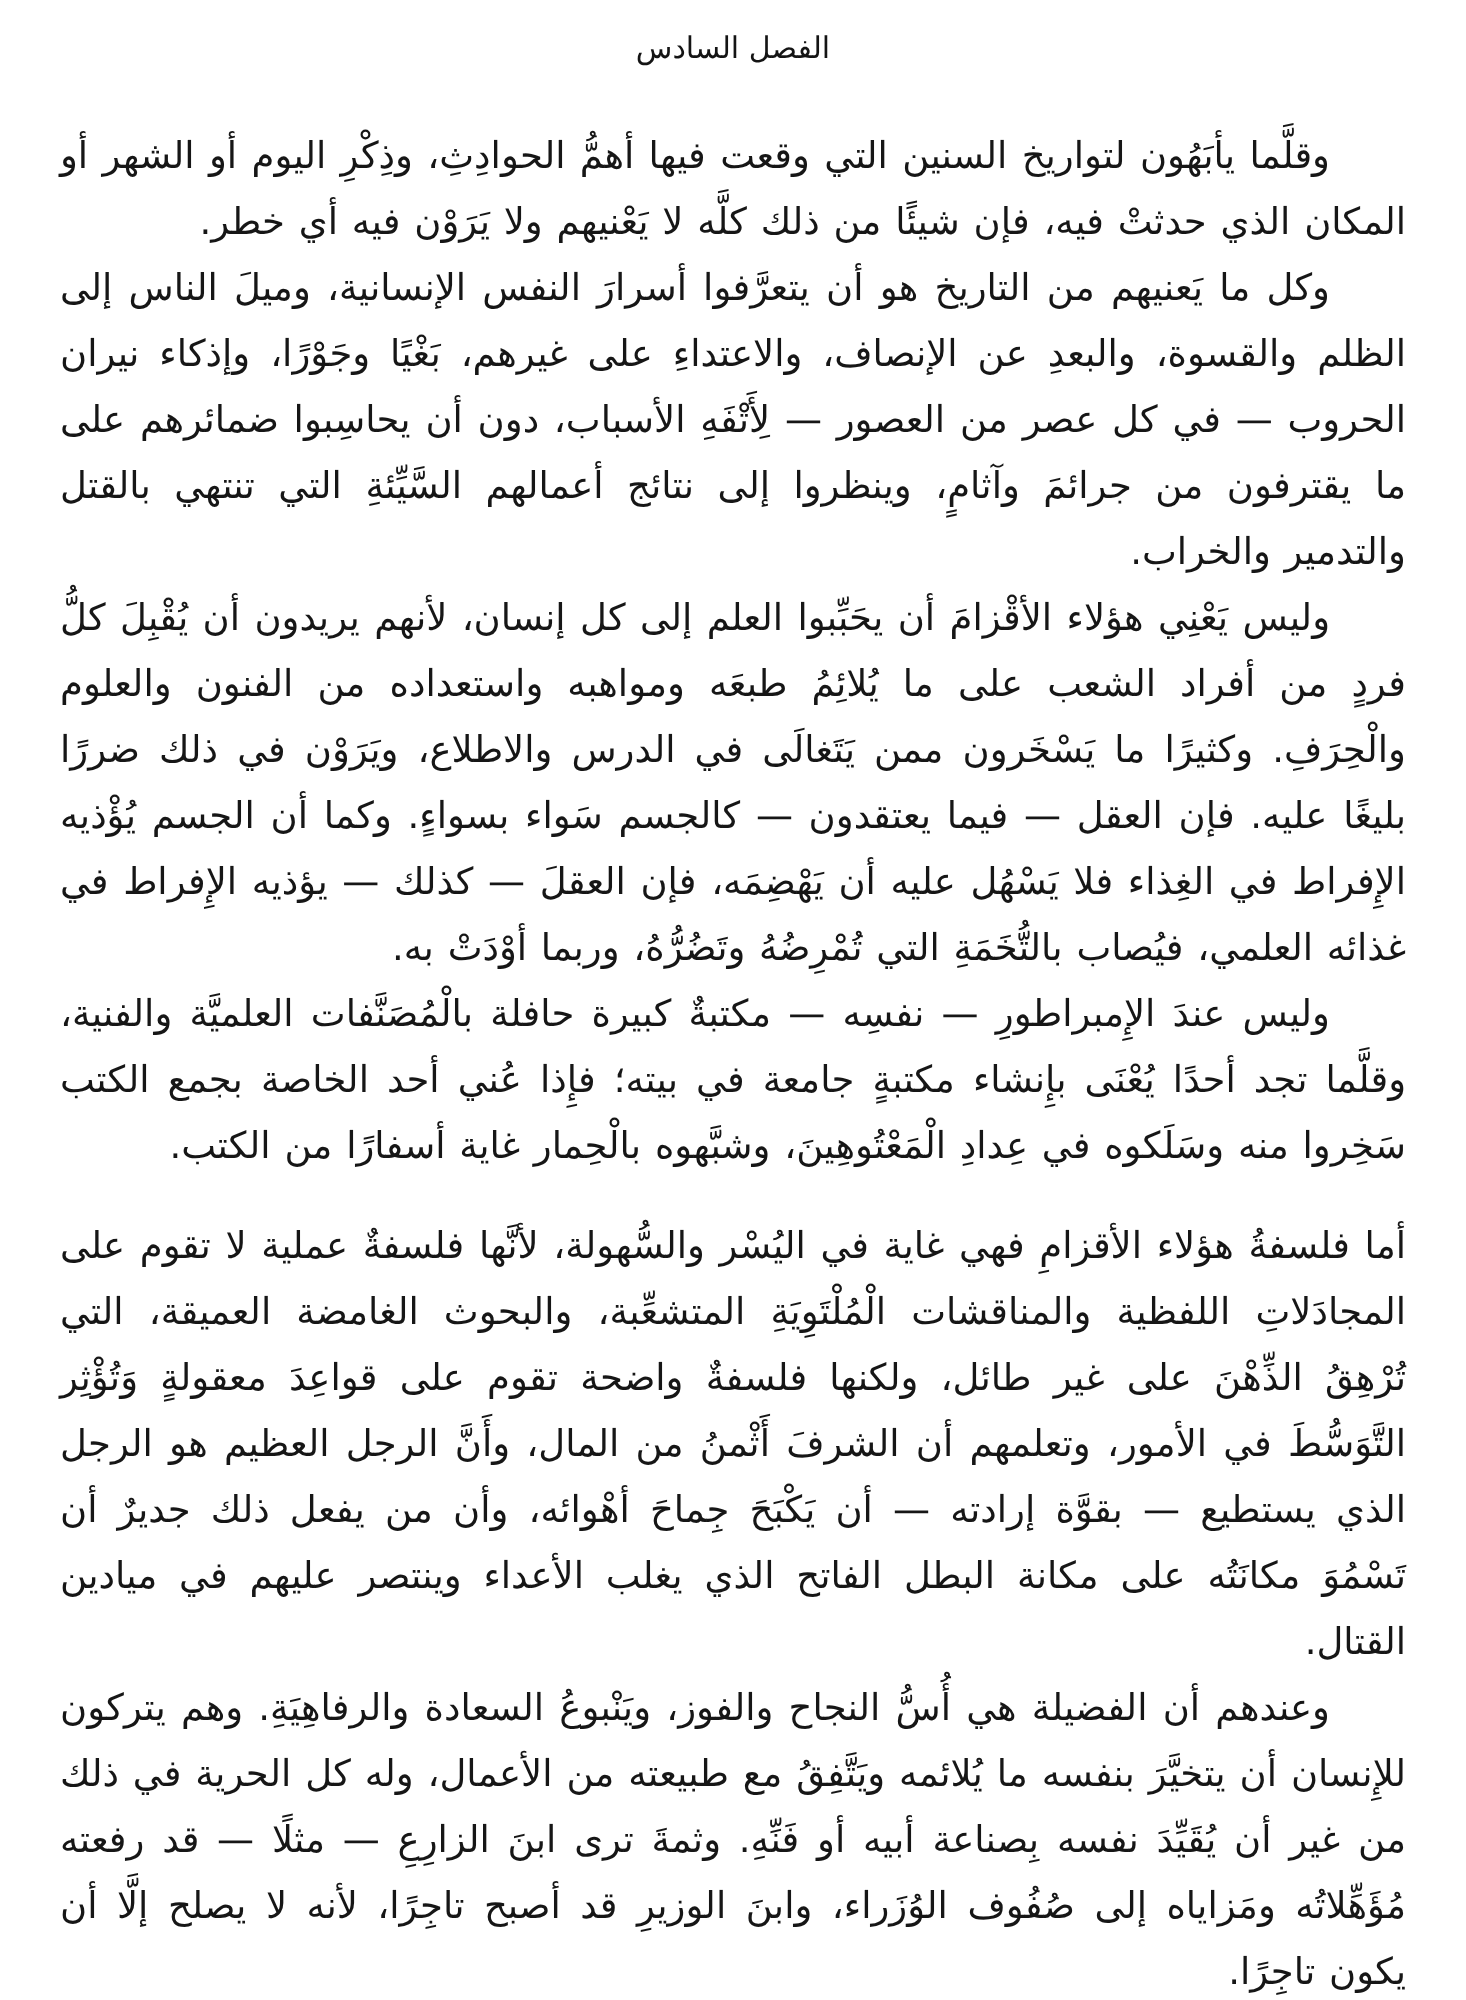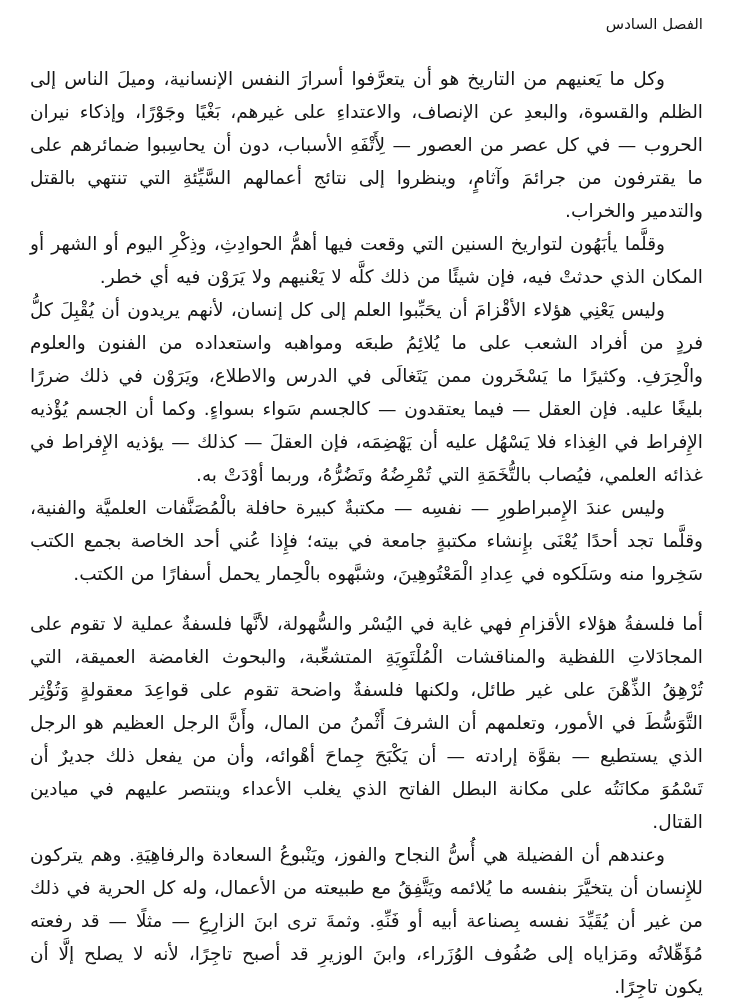--- a/index.html
+++ b/index.html
@@ -14,21 +14,21 @@
     margin: 0 auto;
     background: #ffffff;
     box-sizing: border-box;
     padding: 12px 30px 10px 30px;
     direction: rtl;
     font-family: "DejaVu Sans", sans-serif;
     color: #1a1a1a;
     overflow: hidden;
   }
   .chapter-title {
-    text-align: right;
+    text-align: center;
     font-size: 15px;
     line-height: 20px;
     margin: 2px 0 28px 0;
     letter-spacing: 0;
     color: #141414;
   }
   .body-text p {
     margin: 0;
     font-size: 18.5px;
     line-height: 33px;
@@ -46,21 +46,21 @@
   }
 </style>
 </head>
 <body>
 
 <div class="page">
 
   <div class="chapter-title">الفصل السادس</div>
 
   <div class="body-text">
+    <p class="indent">وقلَّما يأبَهُون لتواريخ السنين التي وقعت فيها أهمُّ الحوادِثِ، وذِكْرِ اليوم أو الشهر أو المكان الذي حدثتْ فيه، فإن شيئًا من ذلك كلَّه لا يَعْنيهم ولا يَرَوْن فيه أي خطر.</p>
     <p class="indent">وكل ما يَعنيهم من التاريخ هو أن يتعرَّفوا أسرارَ النفس الإنسانية، وميلَ الناس إلى الظلم والقسوة، والبعدِ عن الإنصاف، والاعتداءِ على غيرهم، بَغْيًا وجَوْرًا، وإذكاء نيران الحروب — في كل عصر من العصور — لِأَتْفَهِ الأسباب، دون أن يحاسِبوا ضمائرهم على ما يقترفون من جرائمَ وآثامٍ، وينظروا إلى نتائج أعمالهم السَّيِّئةِ التي تنتهي بالقتل والتدمير والخراب.</p>
-    <p class="indent">وقلَّما يأبَهُون لتواريخ السنين التي وقعت فيها أهمُّ الحوادِثِ، وذِكْرِ اليوم أو الشهر أو المكان الذي حدثتْ فيه، فإن شيئًا من ذلك كلَّه لا يَعْنيهم ولا يَرَوْن فيه أي خطر.</p>
     <p class="indent">وليس يَعْنِي هؤلاء الأقْزامَ أن يحَبِّبوا العلم إلى كل إنسان، لأنهم يريدون أن يُقْبِلَ كلُّ فردٍ من أفراد الشعب على ما يُلائِمُ طبعَه ومواهبه واستعداده من الفنون والعلوم والْحِرَفِ. وكثيرًا ما يَسْخَرون ممن يَتَغالَى في الدرس والاطلاع، ويَرَوْن في ذلك ضررًا بليغًا عليه. فإن العقل — فيما يعتقدون — كالجسم سَواء بسواءٍ. وكما أن الجسم يُؤْذيه الإِفراط في الغِذاء فلا يَسْهُل عليه أن يَهْضِمَه، فإن العقلَ — كذلك — يؤذيه الإِفراط في غذائه العلمي، فيُصاب بالتُّخَمَةِ التي تُمْرِضُهُ وتَضُرُّهُ، وربما أوْدَتْ به.</p>
-    <p class="indent">وليس عندَ الإِمبراطورِ — نفسِه — مكتبةٌ كبيرة حافلة بالْمُصَنَّفات العلميَّة والفنية، وقلَّما تجد أحدًا يُعْنَى بإِنشاء مكتبةٍ جامعة في بيته؛ فإِذا عُني أحد الخاصة بجمع الكتب سَخِروا منه وسَلَكوه في عِدادِ الْمَعْتُوهِينَ، وشبَّهوه بالْحِمار يحمل أسفارًا من الكتب.</p>
+    <p class="indent">وليس عندَ الإِمبراطورِ — نفسِه — مكتبةٌ كبيرة حافلة بالْمُصَنَّفات العلميَّة والفنية، وقلَّما تجد أحدًا يُعْنَى بإِنشاء مكتبةٍ جامعة في بيته؛ فإِذا عُني أحد الخاصة بجمع الكتب سَخِروا منه وسَلَكوه في عِدادِ الْمَعْتُوهِينَ، وشبَّهوه بالْحِمار غاية أسفارًا من الكتب.</p>
     <p class="section-start">أما فلسفةُ هؤلاء الأقزامِ فهي غاية في اليُسْر والسُّهولة، لأنَّها فلسفةٌ عملية لا تقوم على المجادَلاتِ اللفظية والمناقشات الْمُلْتَوِيَةِ المتشعِّبة، والبحوث الغامضة العميقة، التي تُرْهِقُ الذِّهْنَ على غير طائل، ولكنها فلسفةٌ واضحة تقوم على قواعِدَ معقولةٍ وَتُؤْثِر التَّوَسُّطَ في الأمور، وتعلمهم أن الشرفَ أَثْمنُ من المال، وأَنَّ الرجل العظيم هو الرجل الذي يستطيع — بقوَّة إرادته — أن يَكْبَحَ جِماحَ أهْوائه، وأن من يفعل ذلك جديرٌ أن تَسْمُوَ مكانَتُه على مكانة البطل الفاتح الذي يغلب الأعداء وينتصر عليهم في ميادين القتال.</p>
     <p class="indent">وعندهم أن الفضيلة هي أُسُّ النجاح والفوز، ويَنْبوعُ السعادة والرفاهِيَةِ. وهم يتركون للإِنسان أن يتخيَّرَ بنفسه ما يُلائمه ويَتَّفِقُ مع طبيعته من الأعمال، وله كل الحرية في ذلك من غير أن يُقَيِّدَ نفسه بِصناعة أبيه أو فَنِّهِ. وثمةَ ترى ابنَ الزارِعِ — مثلًا — قد رفعته مُؤَهِّلاتُه ومَزاياه إلى صُفُوف الوُزَراء، وابنَ الوزيرِ قد أصبح تاجِرًا، لأنه لا يصلح إلَّا أن يكون تاجِرًا.</p>
   </div>
 
 </div>
 
 </body></html>

